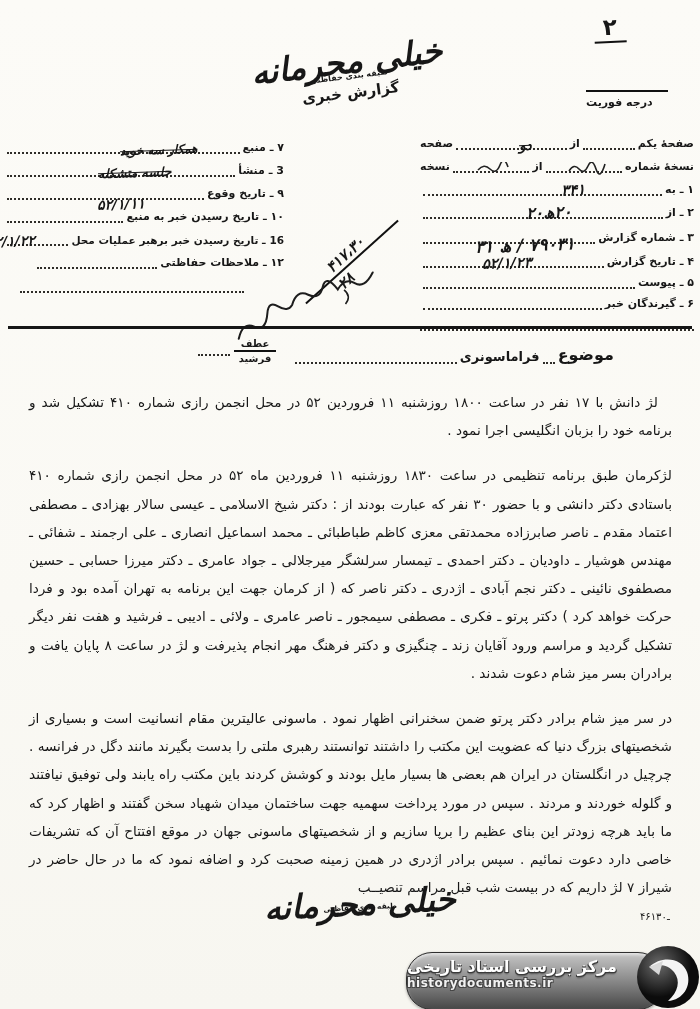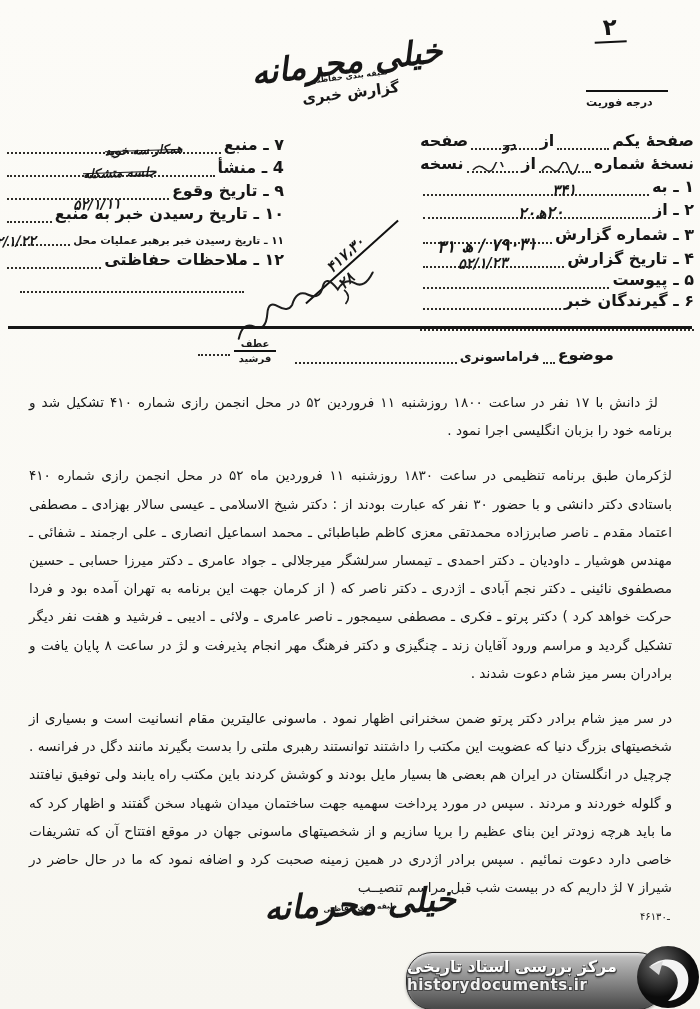--- a/index.html
+++ b/index.html
@@ -4,21 +4,21 @@
 <style>
   html,body{margin:0;padding:0}
   body{
     width:700px;height:1009px;position:relative;overflow:hidden;
     background:linear-gradient(180deg,#fcfbf7 0%,#faf9f4 60%,#f7f6f0 100%);
     font-family:"DejaVu Sans",sans-serif;color:#171717;
   }
   .abs{position:absolute}
   .hand{font-style:italic;font-weight:700;font-family:"DejaVu Sans",sans-serif}
   .frow{display:flex;align-items:flex-end;direction:rtl;font-weight:700;white-space:nowrap;height:23px}
-  .flabel{font-size:16px}
+  .flabel{font-size:11px}
   .dots{flex:1;border-bottom:2px dotted #2e2c28;position:relative;height:3px;margin:0 3px}
   .fval{position:absolute;right:32%;bottom:-5px;font-size:13.5px;transform:rotate(-2deg);white-space:nowrap}
   .dotline{border-bottom:2px dotted #2e2c28;height:2px}
   p{margin:17px;padding:0}
   .bodytext p{text-align:justify;direction:rtl}
   svg{display:block}
 </style>
 </head>
 <body>
 
@@ -94,37 +94,37 @@
 </div>
 
 <div class="abs" style="left:4px;top:131px;width:280px">
   <div class="frow">
     <span class="flabel">۷ ـ منبع</span>
     <span class="dots">
         <span class="hand fval" style="font-size:12px;right:18%;text-decoration:line-through">همکار سه خوید</span>
       </span>
   </div>
   <div class="frow">
-    <span class="flabel">4 ـ منشأ</span>
+    <span class="flabel">3 ـ منشأ</span>
     <span class="dots">
         <span class="hand fval" style="font-size:12.5px;right:28%;text-decoration:line-through">جلسه متشکله</span>
       </span>
   </div>
   <div class="frow">
     <span class="flabel">۹ ـ تاریخ وقوع</span>
     <span class="dots">
         <span class="hand fval" style="font-size:14px;right:30%;bottom:-14px">۵۲/۱/۱۱</span>
       </span>
   </div>
   <div class="frow">
     <span class="flabel">۱۰ ـ تاریخ رسیدن خبر به منبع</span>
     <span class="dots"></span>
   </div>
   <div class="frow">
-    <span class="flabel" style="font-size:10.5px">۱۱ ـ تاریخ رسیدن خبر برهبر عملیات محل</span>
+    <span class="flabel" style="font-size:10.5px">16 ـ تاریخ رسیدن خبر برهبر عملیات محل</span>
     <span class="dots">
         <span class="hand fval" style="font-size:14px;right:55%;letter-spacing:3px">۵۲/۱/۲۲</span>
       </span>
   </div>
   <div class="frow">
     <span class="flabel">۱۲ ـ ملاحظات حفاظتی</span>
     <span class="dots" style="max-width:120px"></span>
   </div>
   <div class="dotline" style="margin:20px 40px 0 16px"></div>
 </div>
@@ -167,21 +167,21 @@
 </div>
 
 <div class="abs" dir="ltr" style="left:640px;top:911px;font-size:10px;font-weight:400">۴۶ـ۱۳۰</div>
 
 <div class="abs" style="left:406px;top:945px;width:294px;height:64px">
   <div style="position:absolute;left:0;top:7px;width:256px;height:52px;border-radius:26px;
               background:linear-gradient(180deg,#c6c6c6 0%,#8f8f8f 45%,#474747 100%);
               border:1px solid #2e2e2e;box-shadow:inset 0 2px 3px rgba(255,255,255,.55),0 1px 3px rgba(0,0,0,.35);
               text-align:left;padding-top:4px">
     <div dir="rtl" style="font-size:16px;font-weight:700;color:#ffffff;text-shadow:-1px 1px 0 #3a3a3a,1px 1px 0 #3a3a3a,0 2px 2px rgba(0,0,0,.5)">مرکز بررسی اسناد تاریخی</div>
-    <div dir="ltr" style="font-size:15px;font-weight:700;color:#f1f1f1;letter-spacing:.5px;
+    <div dir="ltr" style="font-size:12px;font-weight:700;color:#f1f1f1;letter-spacing:.5px;
                 text-shadow:-1px -1px 0 #454545,1px -1px 0 #454545,-1px 1px 0 #454545,1px 1px 0 #454545">historydocuments.ir</div>
   </div>
   <svg width="64" height="64" viewBox="0 0 64 64" style="position:absolute;left:230px;top:0">
     <defs>
       <radialGradient id="lg" cx="35%" cy="30%" r="75%">
         <stop offset="0%" stop-color="#6a6a6a"></stop>
           <stop offset="70%" stop-color="#0c0c0c"></stop>
       </radialGradient>
     </defs>
     <circle cx="32" cy="32" r="31" fill="url(#lg)"></circle>

